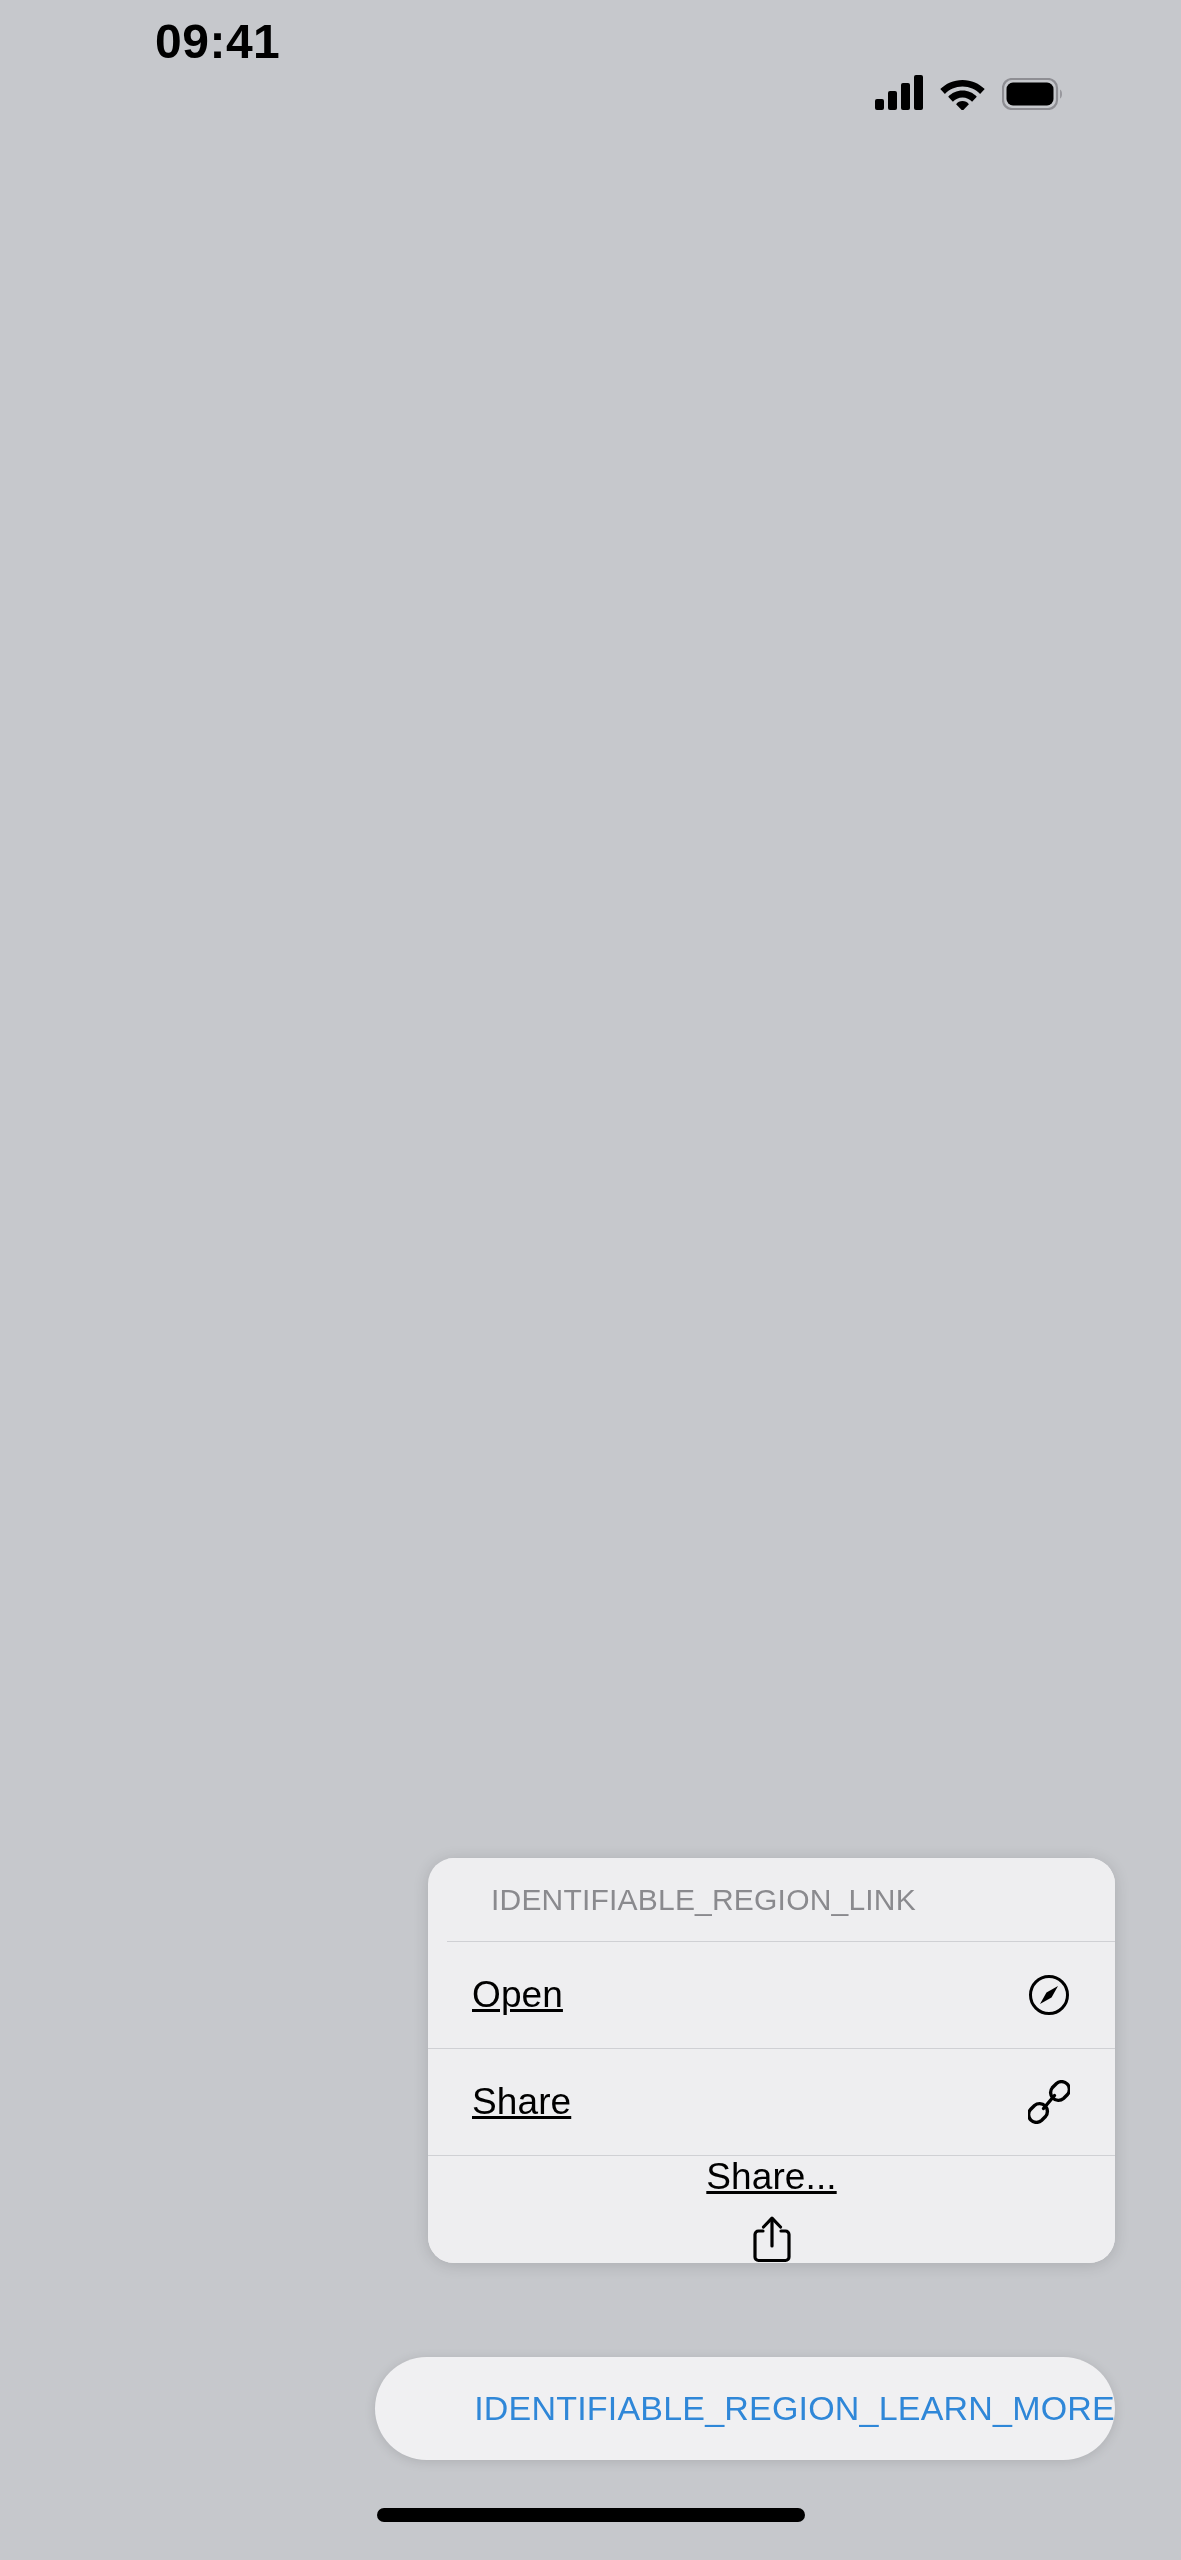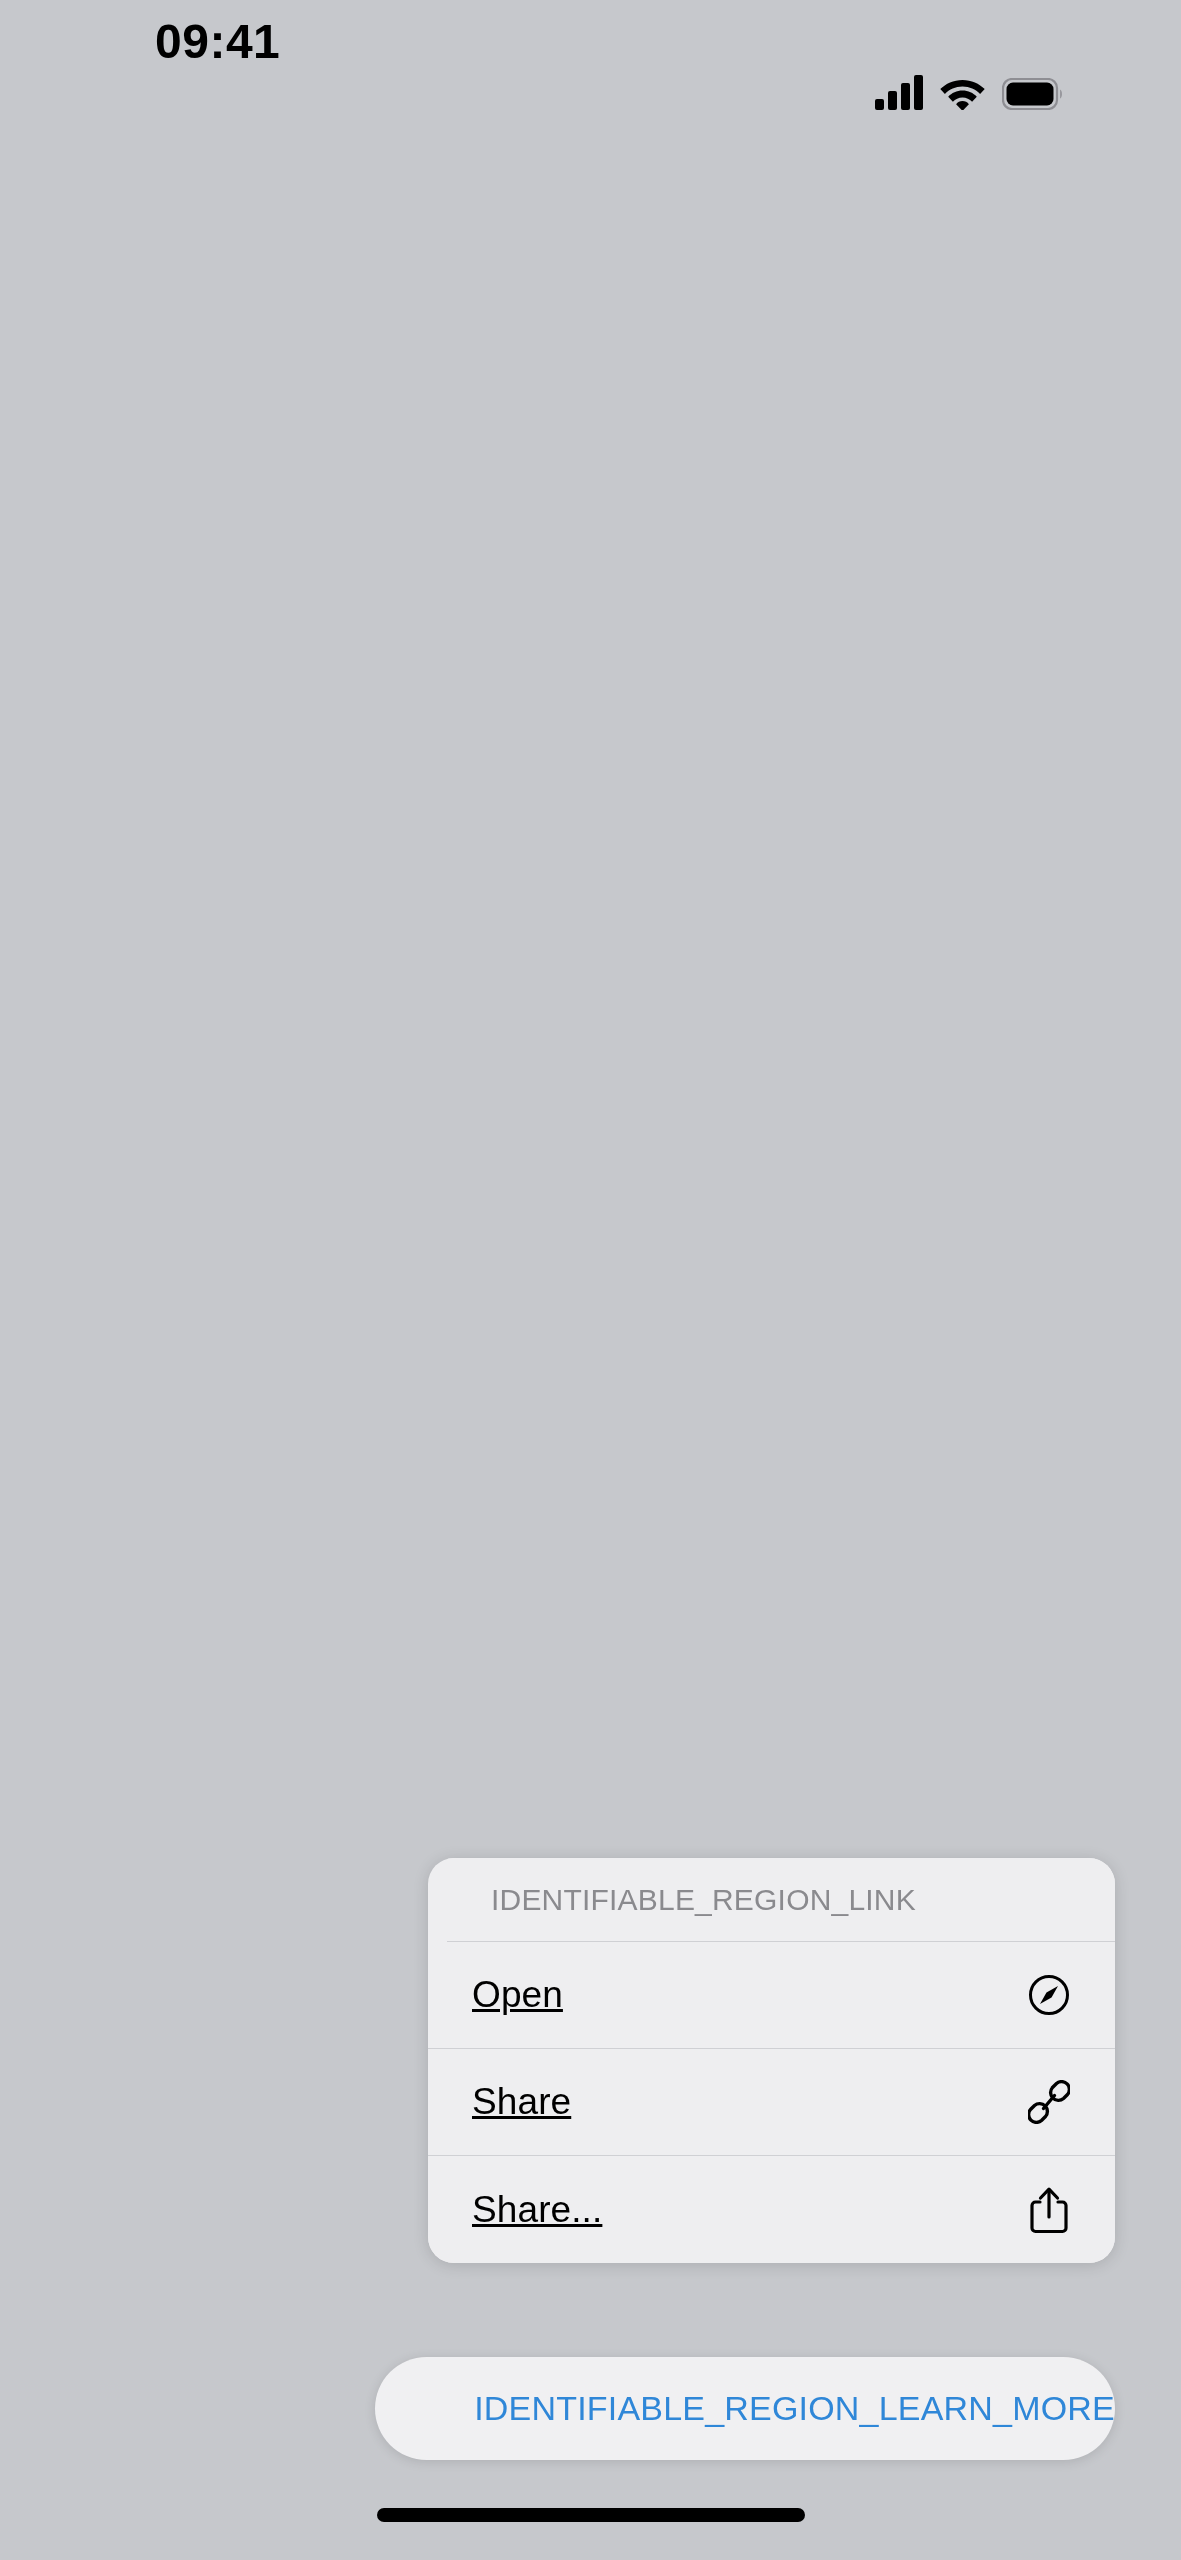--- a/index.html
+++ b/index.html
@@ -96,21 +96,21 @@
   .sheet-row {
     height: 107px;
     display: flex;
     align-items: center;
     justify-content: space-between;
     padding: 0 44px;
     box-sizing: border-box;
     background: #eeeef0;
     border-bottom: 1.5px solid #cfd0d4;
   }
-  .sheet-row:last-child { border-bottom: none; }
+  .sheet-row:last-child { border-bottom: none; flex-direction: column; }
   .sheet-row-label {
     font-size: 37px;
     color: #000;
     letter-spacing: 0.1px;
     text-decoration: underline;
   }
   .sheet-row-icon {
     width: 44px;
     height: 48px;
     display: flex;

